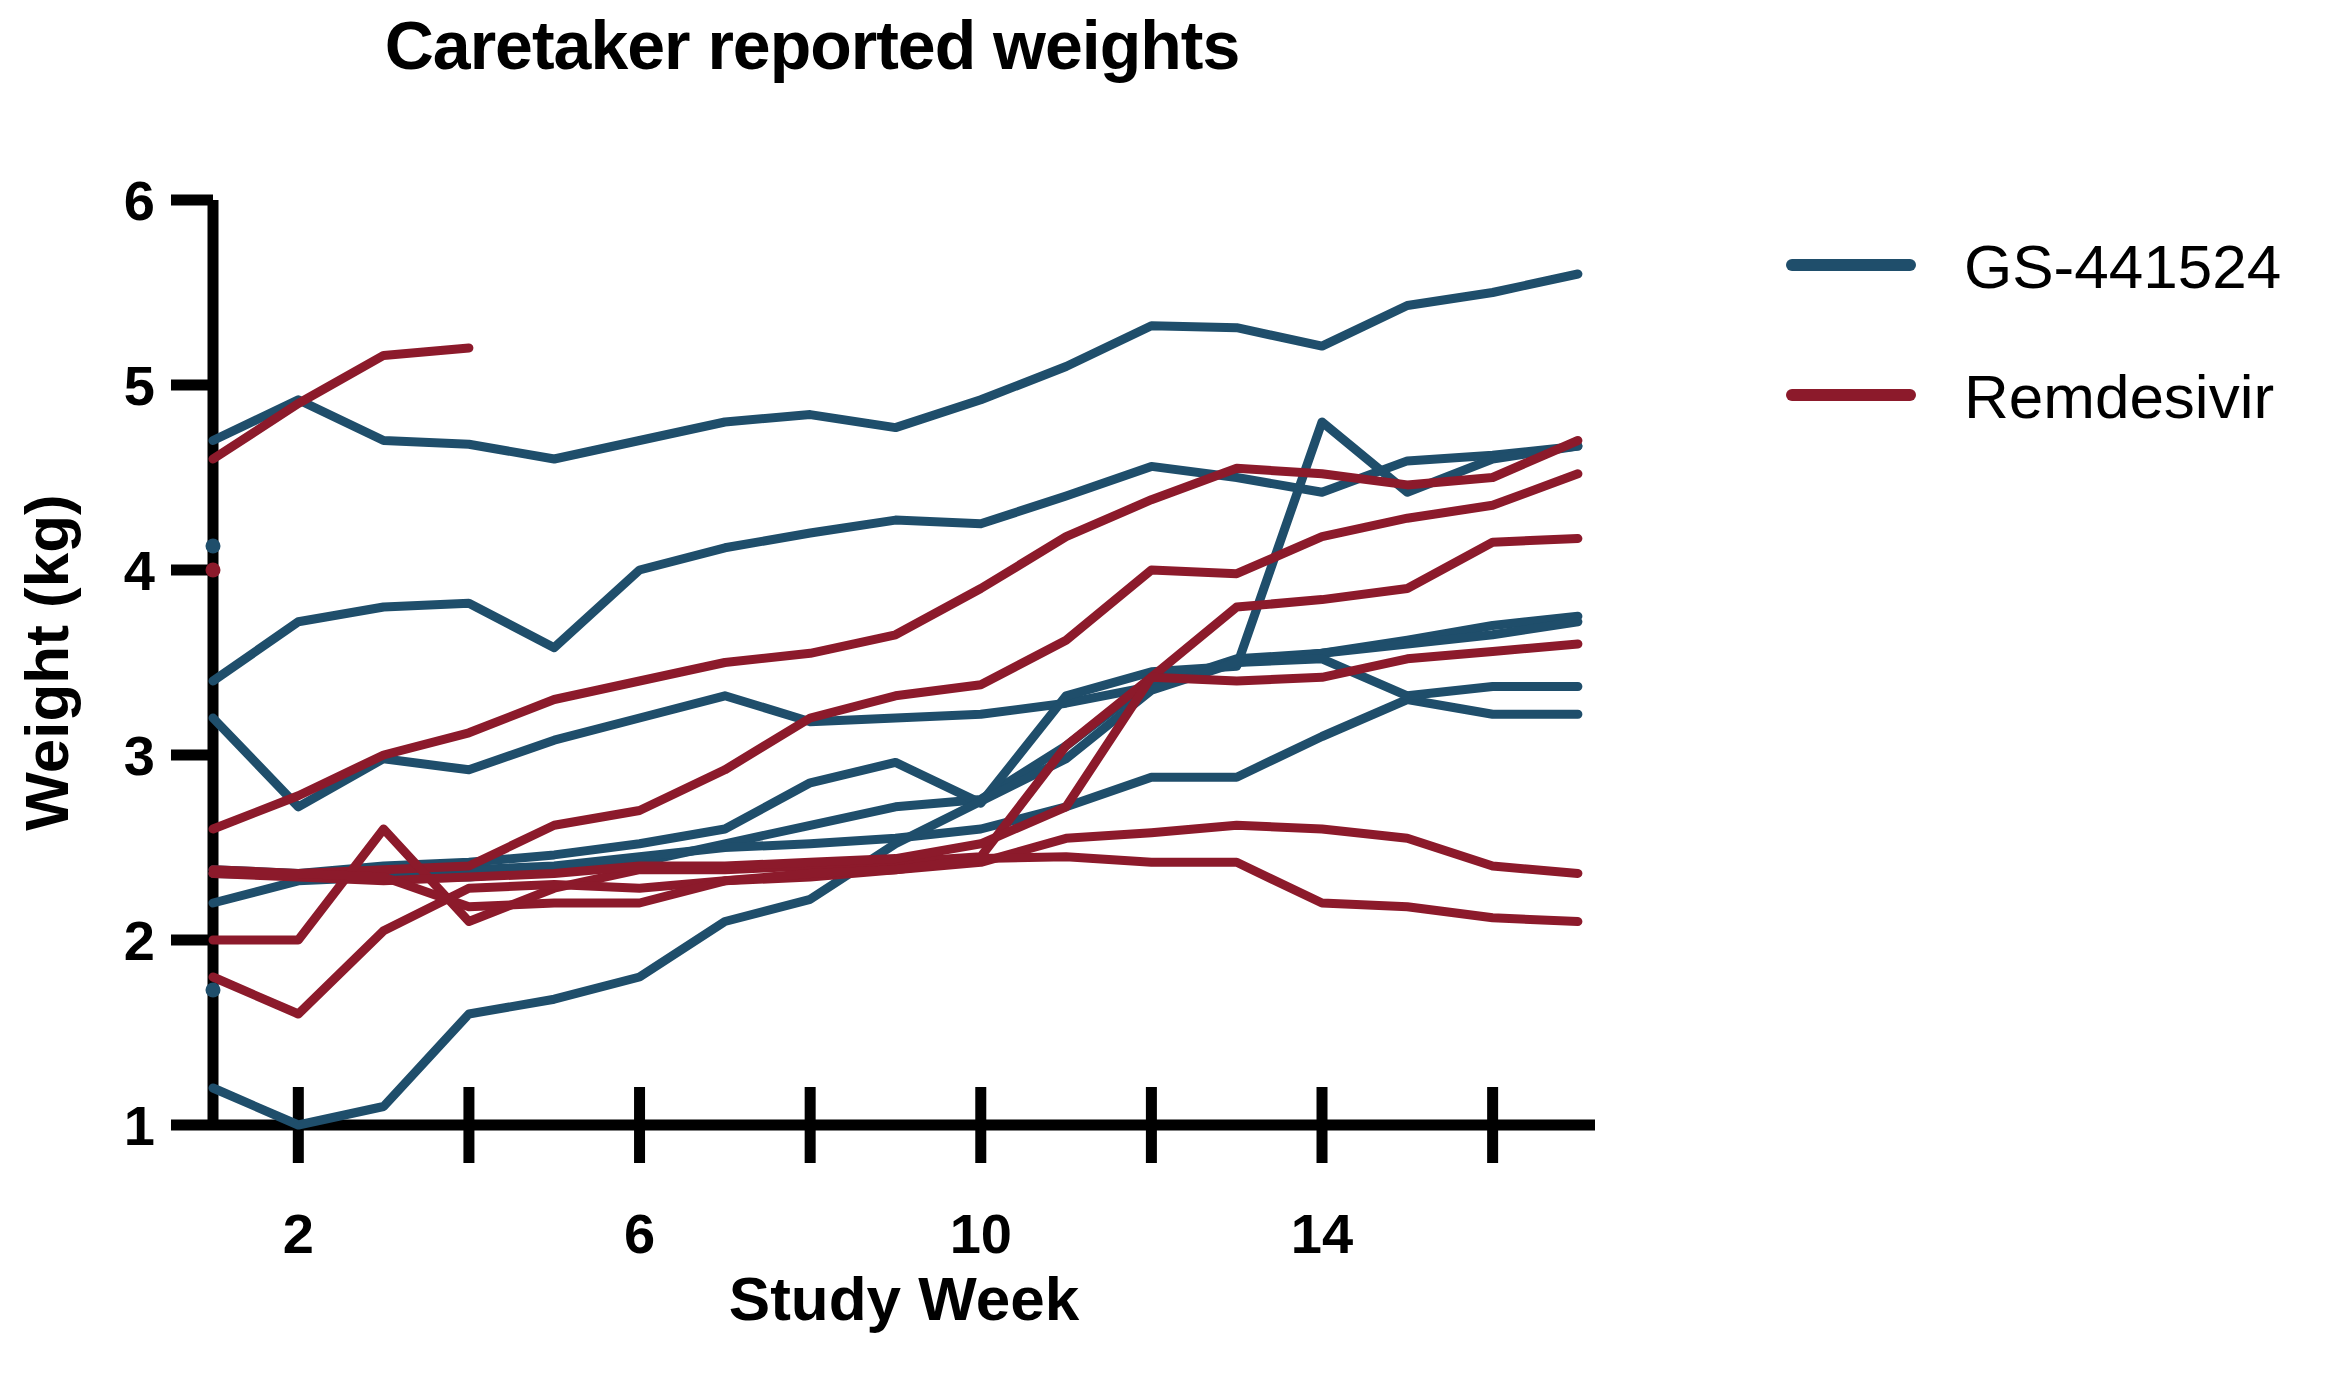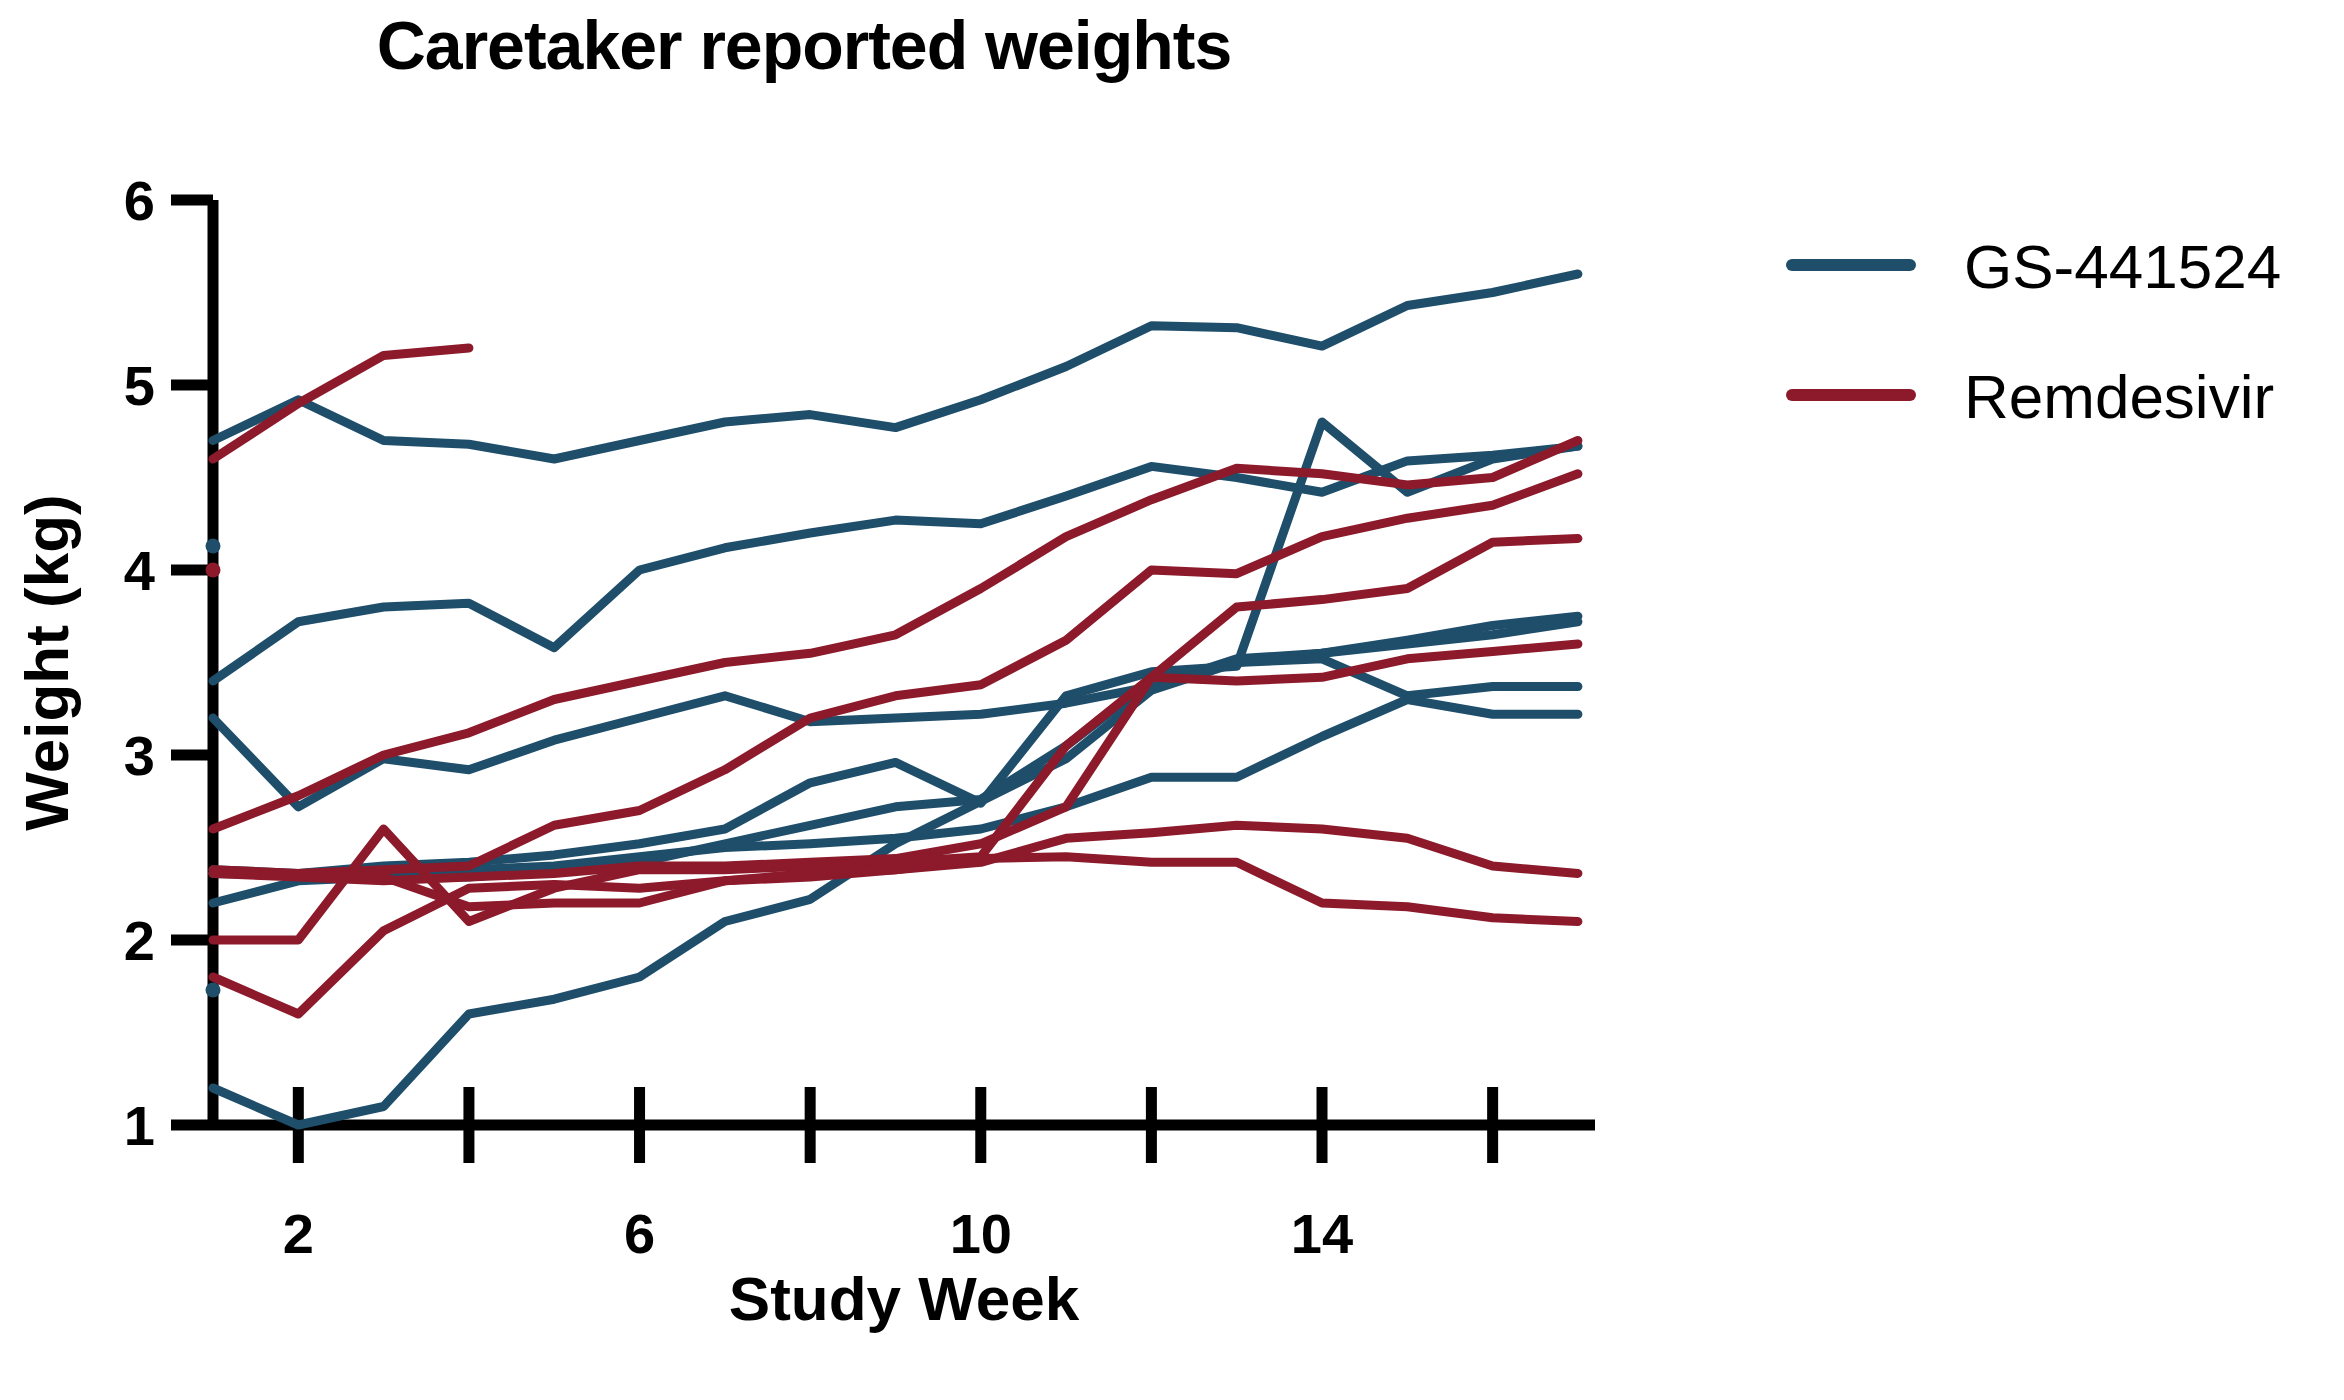--- a/index.html
+++ b/index.html
@@ -14,21 +14,21 @@
     overflow: hidden;
   }
   #page {
     position: relative;
     width: 2344px;
     height: 1400px;
     background: #ffffff;
   }
   #chart-title {
     position: absolute;
-    left: 4px;
+    left: 12px;
     top: 6px;
     width: 1600px;
     text-align: center;
     font-family: "Liberation Sans", sans-serif;
     font-weight: bold;
     font-size: 68px;
     letter-spacing: -1px;
     color: #000000;
     white-space: nowrap;
   }

